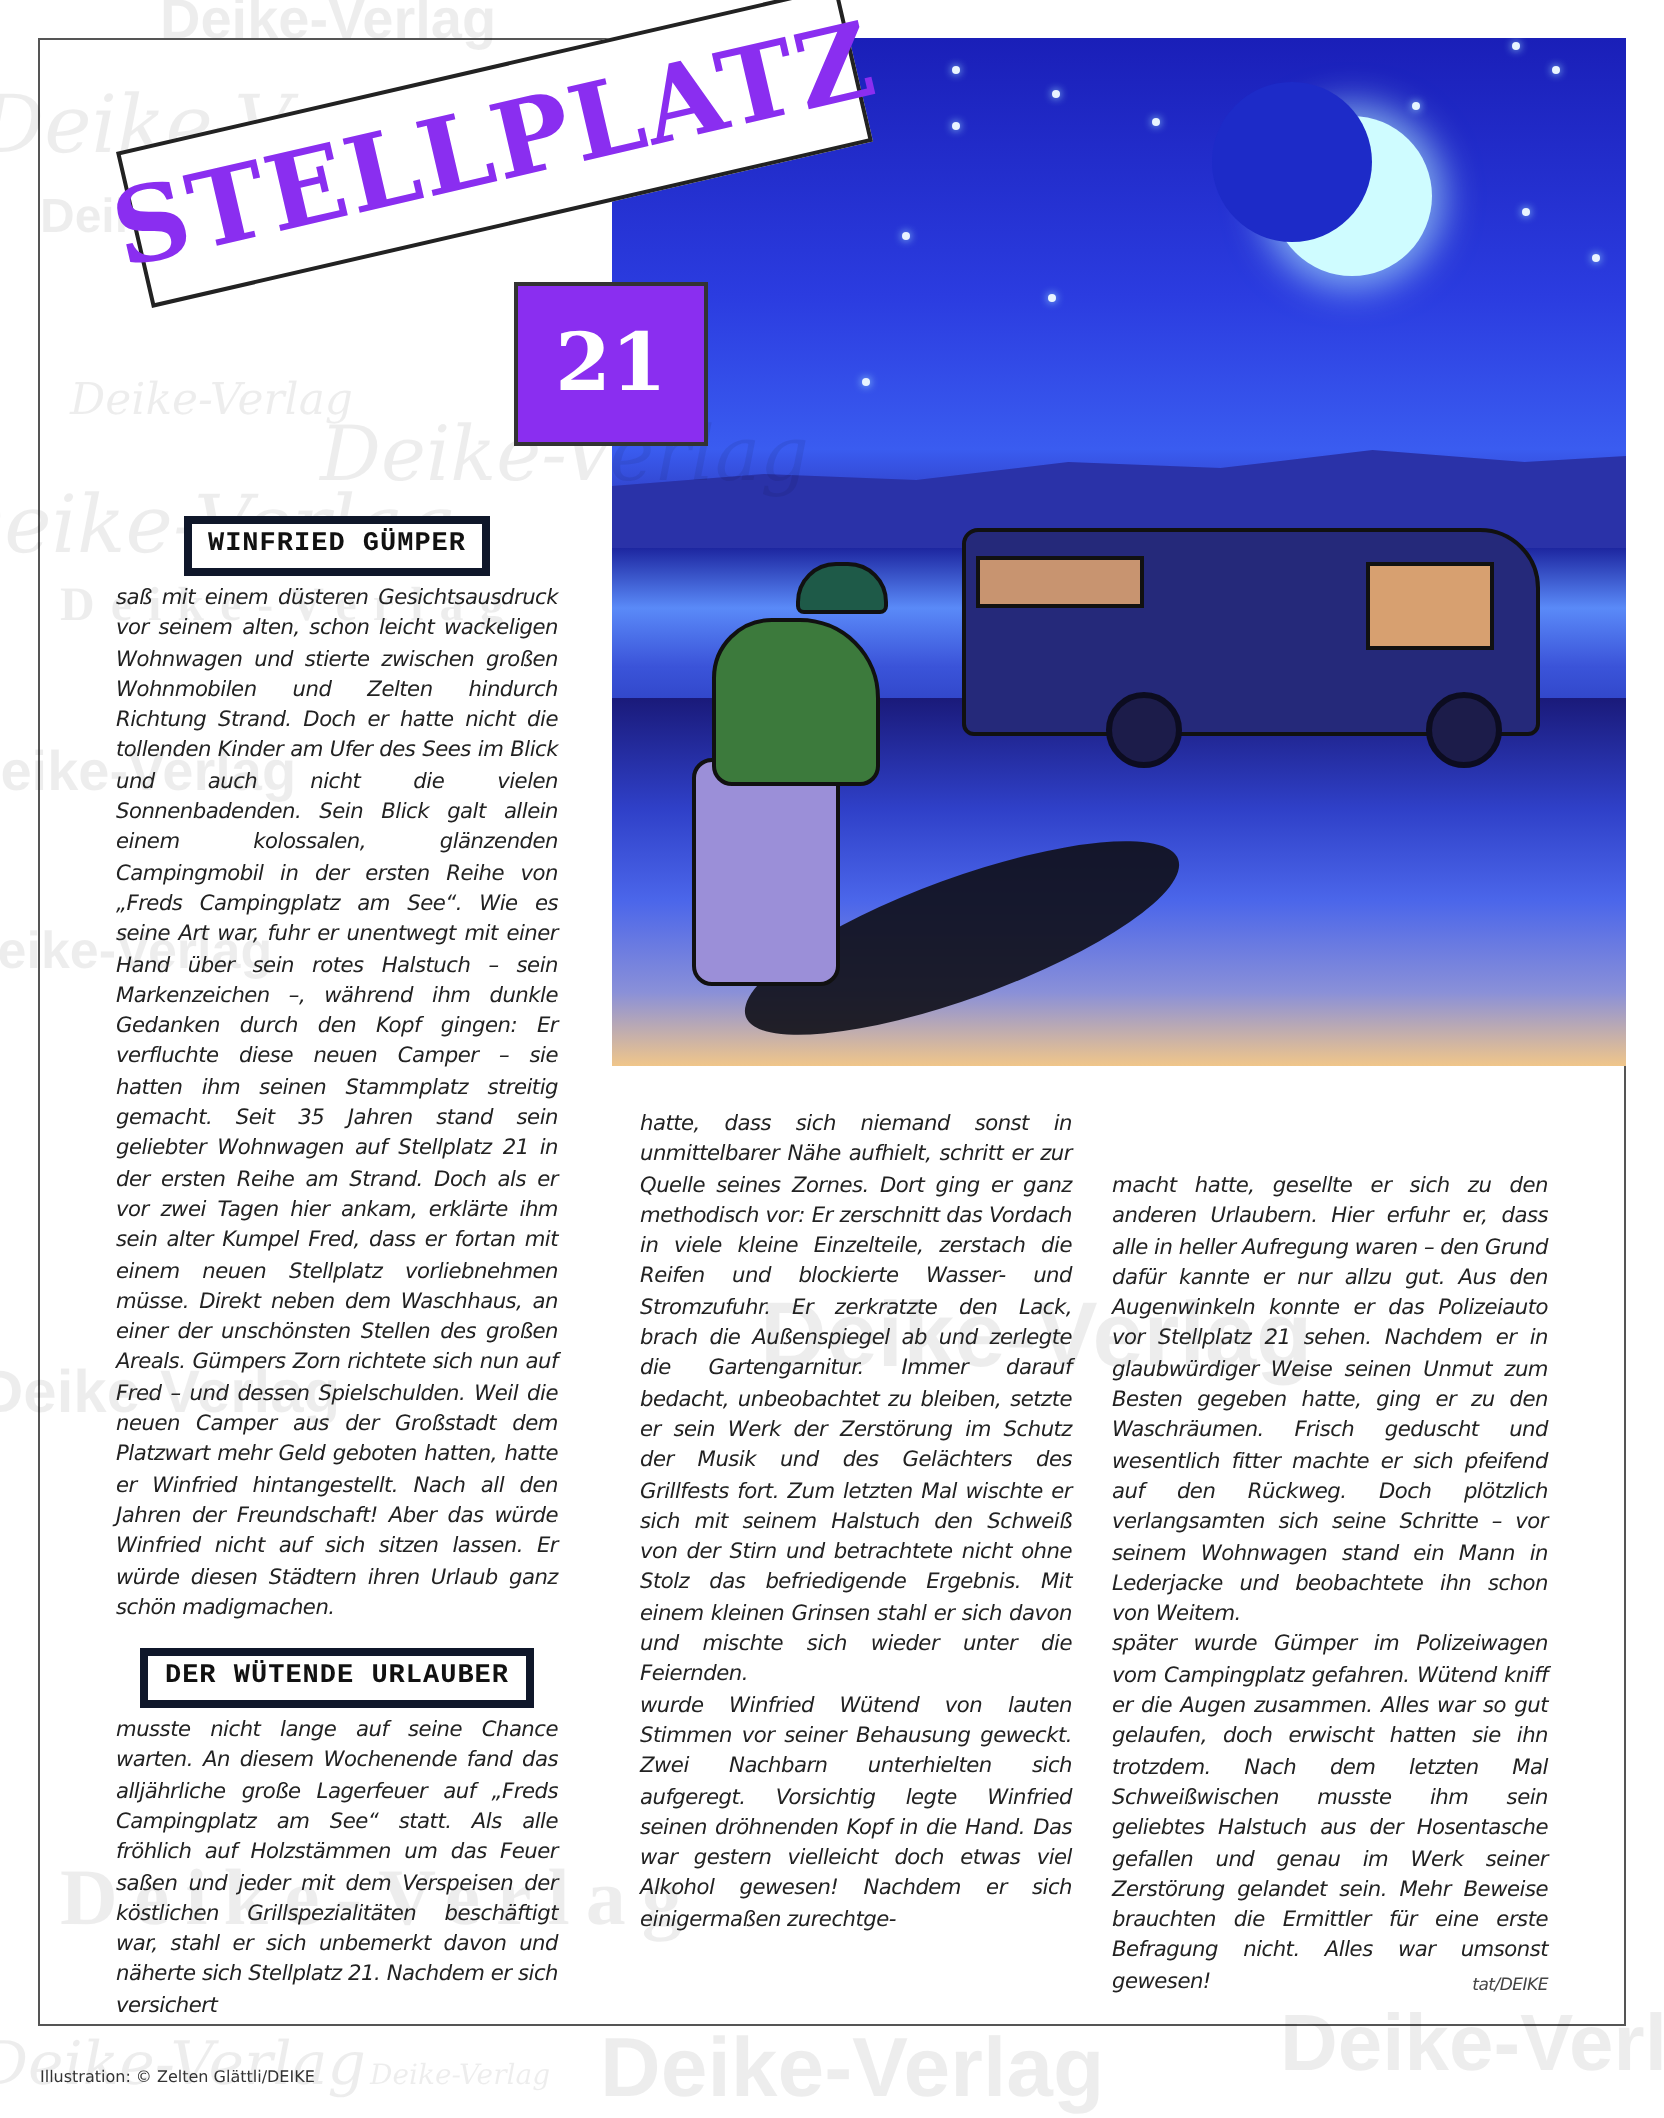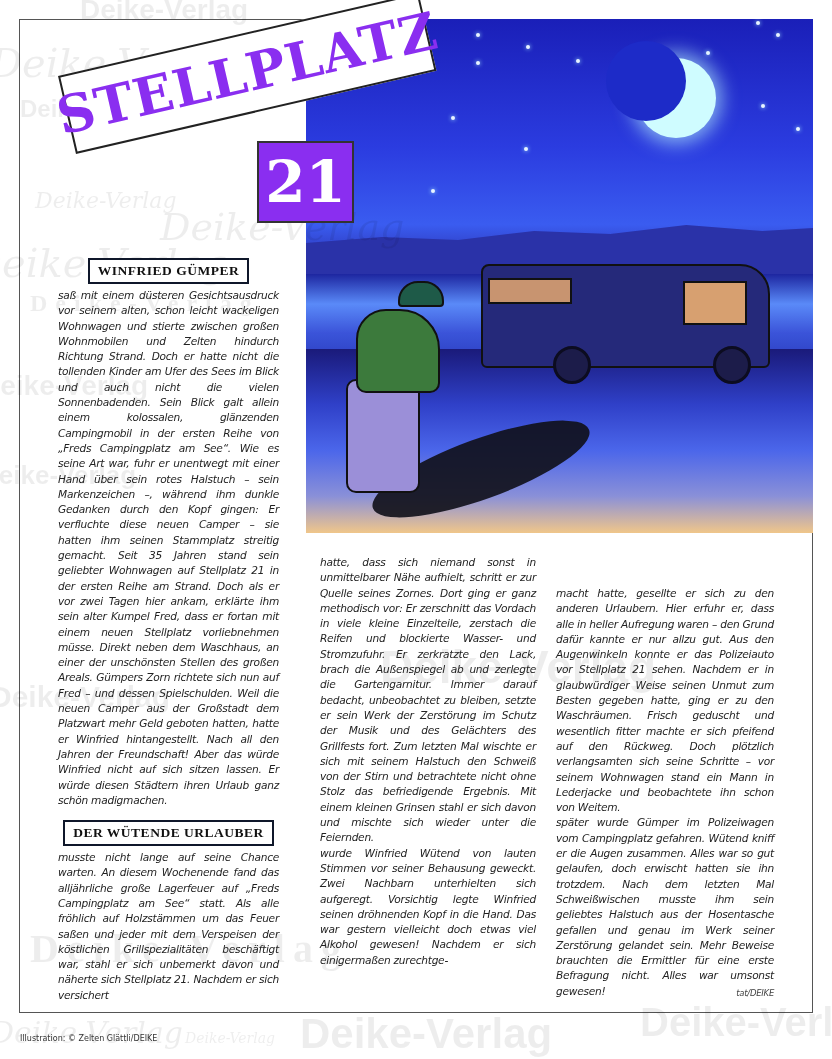--- a/index.html
+++ b/index.html
@@ -76,29 +76,29 @@
   }
   .title-text {
     font-family:"DejaVu Serif", serif; font-weight:900; color:#8a2ef0;
     font-size:52px; letter-spacing:1px; line-height:1;
   }
   .num-box {
     position:absolute; left:257px; top:141px; width:97px; height:82px;
     background:#8a2ef0; border:2px solid #333; z-index:11; box-sizing:border-box;
     display:flex; align-items:center; justify-content:center;
   }
-  .num-text { font-family:"DejaVu Serif", serif; font-weight:900; color:#fff; font-size:58px; line-height:1; }
+  .num-text { font-family:"DejaVu Serif", serif; font-weight:900; color:#fff; font-size:40px; line-height:1; }
   .col { position:absolute; z-index:8; }
   .col p {
     margin:0; font-family:"DejaVu Sans", sans-serif; font-size:10.6px; line-height:15.3px;
     color:#222; text-align:justify; letter-spacing:-0.25px;font-style:italic;
   }
   .heading-box {
-    display:inline-block; border:2px solid #0f172a; padding:2px 8px 2px 8px; background:#fff;
-    font-family:Liberation Serif, serif; font-weight:900; font-size:13.5px; color:#111;
+    display:inline-block; border:4px solid #0f172a; padding:2px 8px 2px 8px; background:#fff;
+    font-family:Liberation Mono, monospace; font-weight:900; font-size:13.5px; color:#111;
     letter-spacing:0.5px; line-height:18px; text-transform:uppercase;
   }
   .hbox-wrap { text-align:center; margin:0 0 4px 0; }
   .byline { float:right; font-size:8.5px; color:#444; font-family:"DejaVu Sans", sans-serif; margin-top:2px; }
   .credit {
     position:absolute; left:20px; top:1034px; font-family:"DejaVu Sans", sans-serif;
     font-size:8px; color:#333; z-index:8;
   }
 </style>
 </head>

